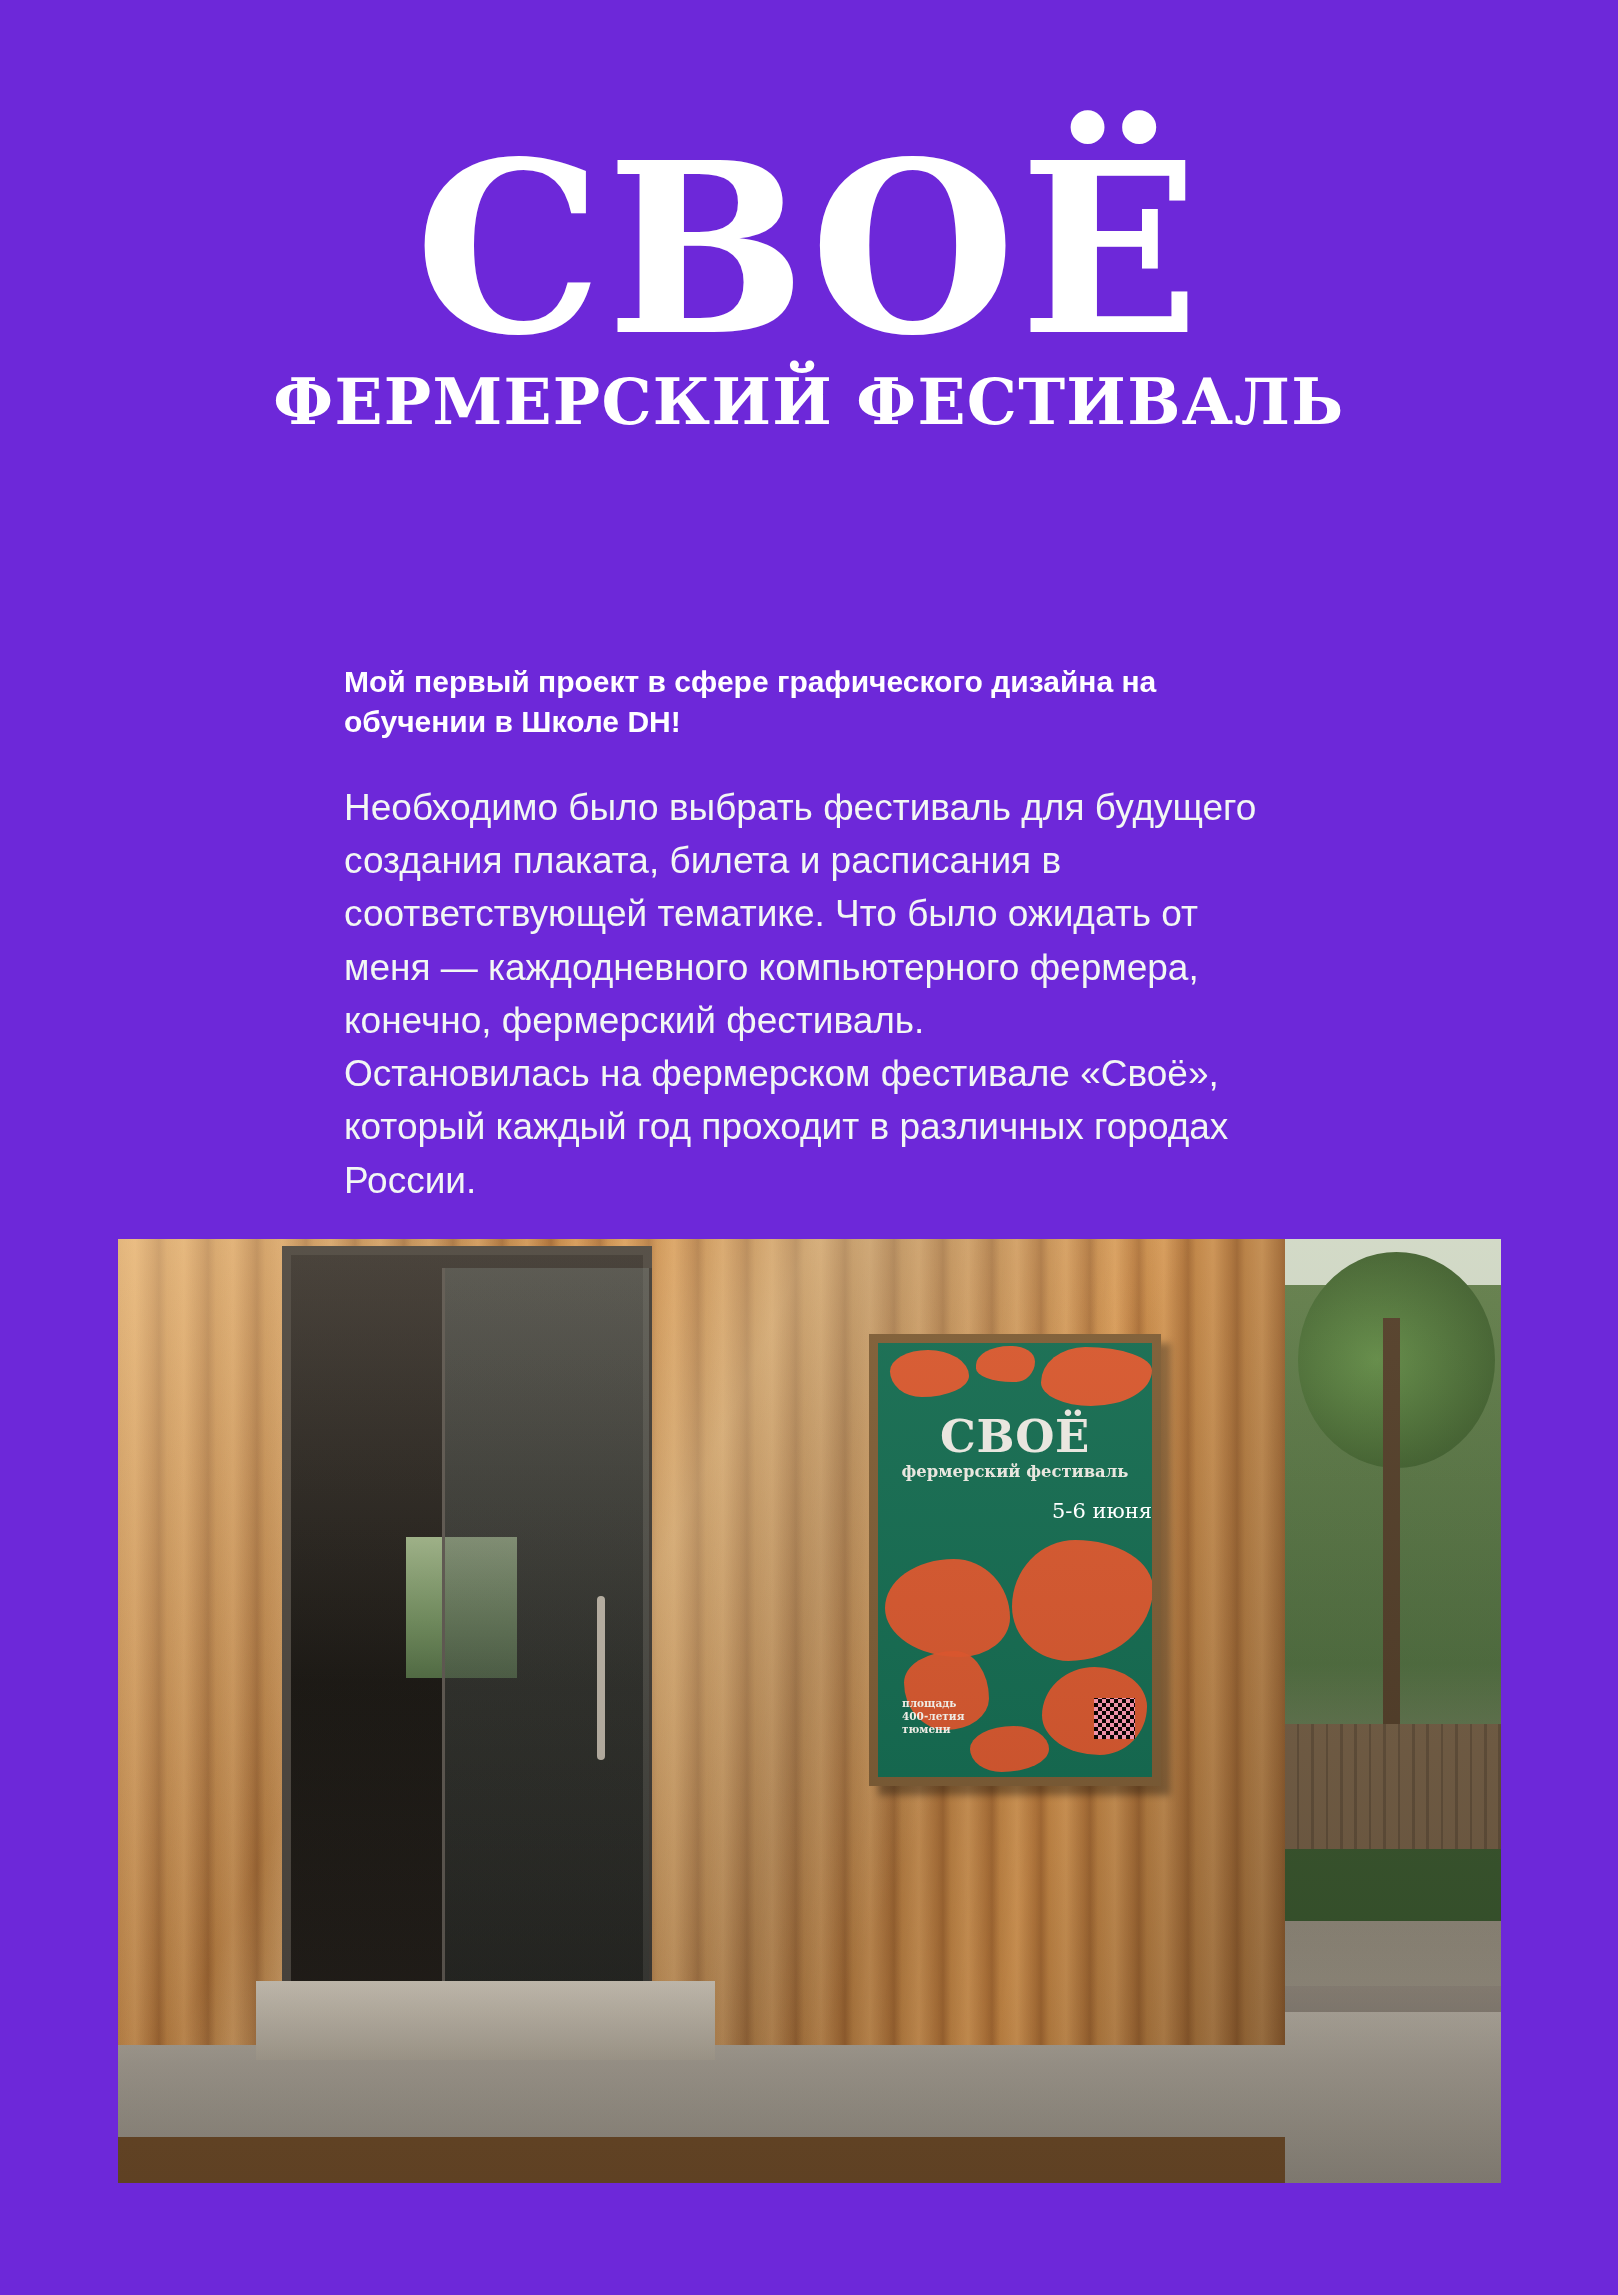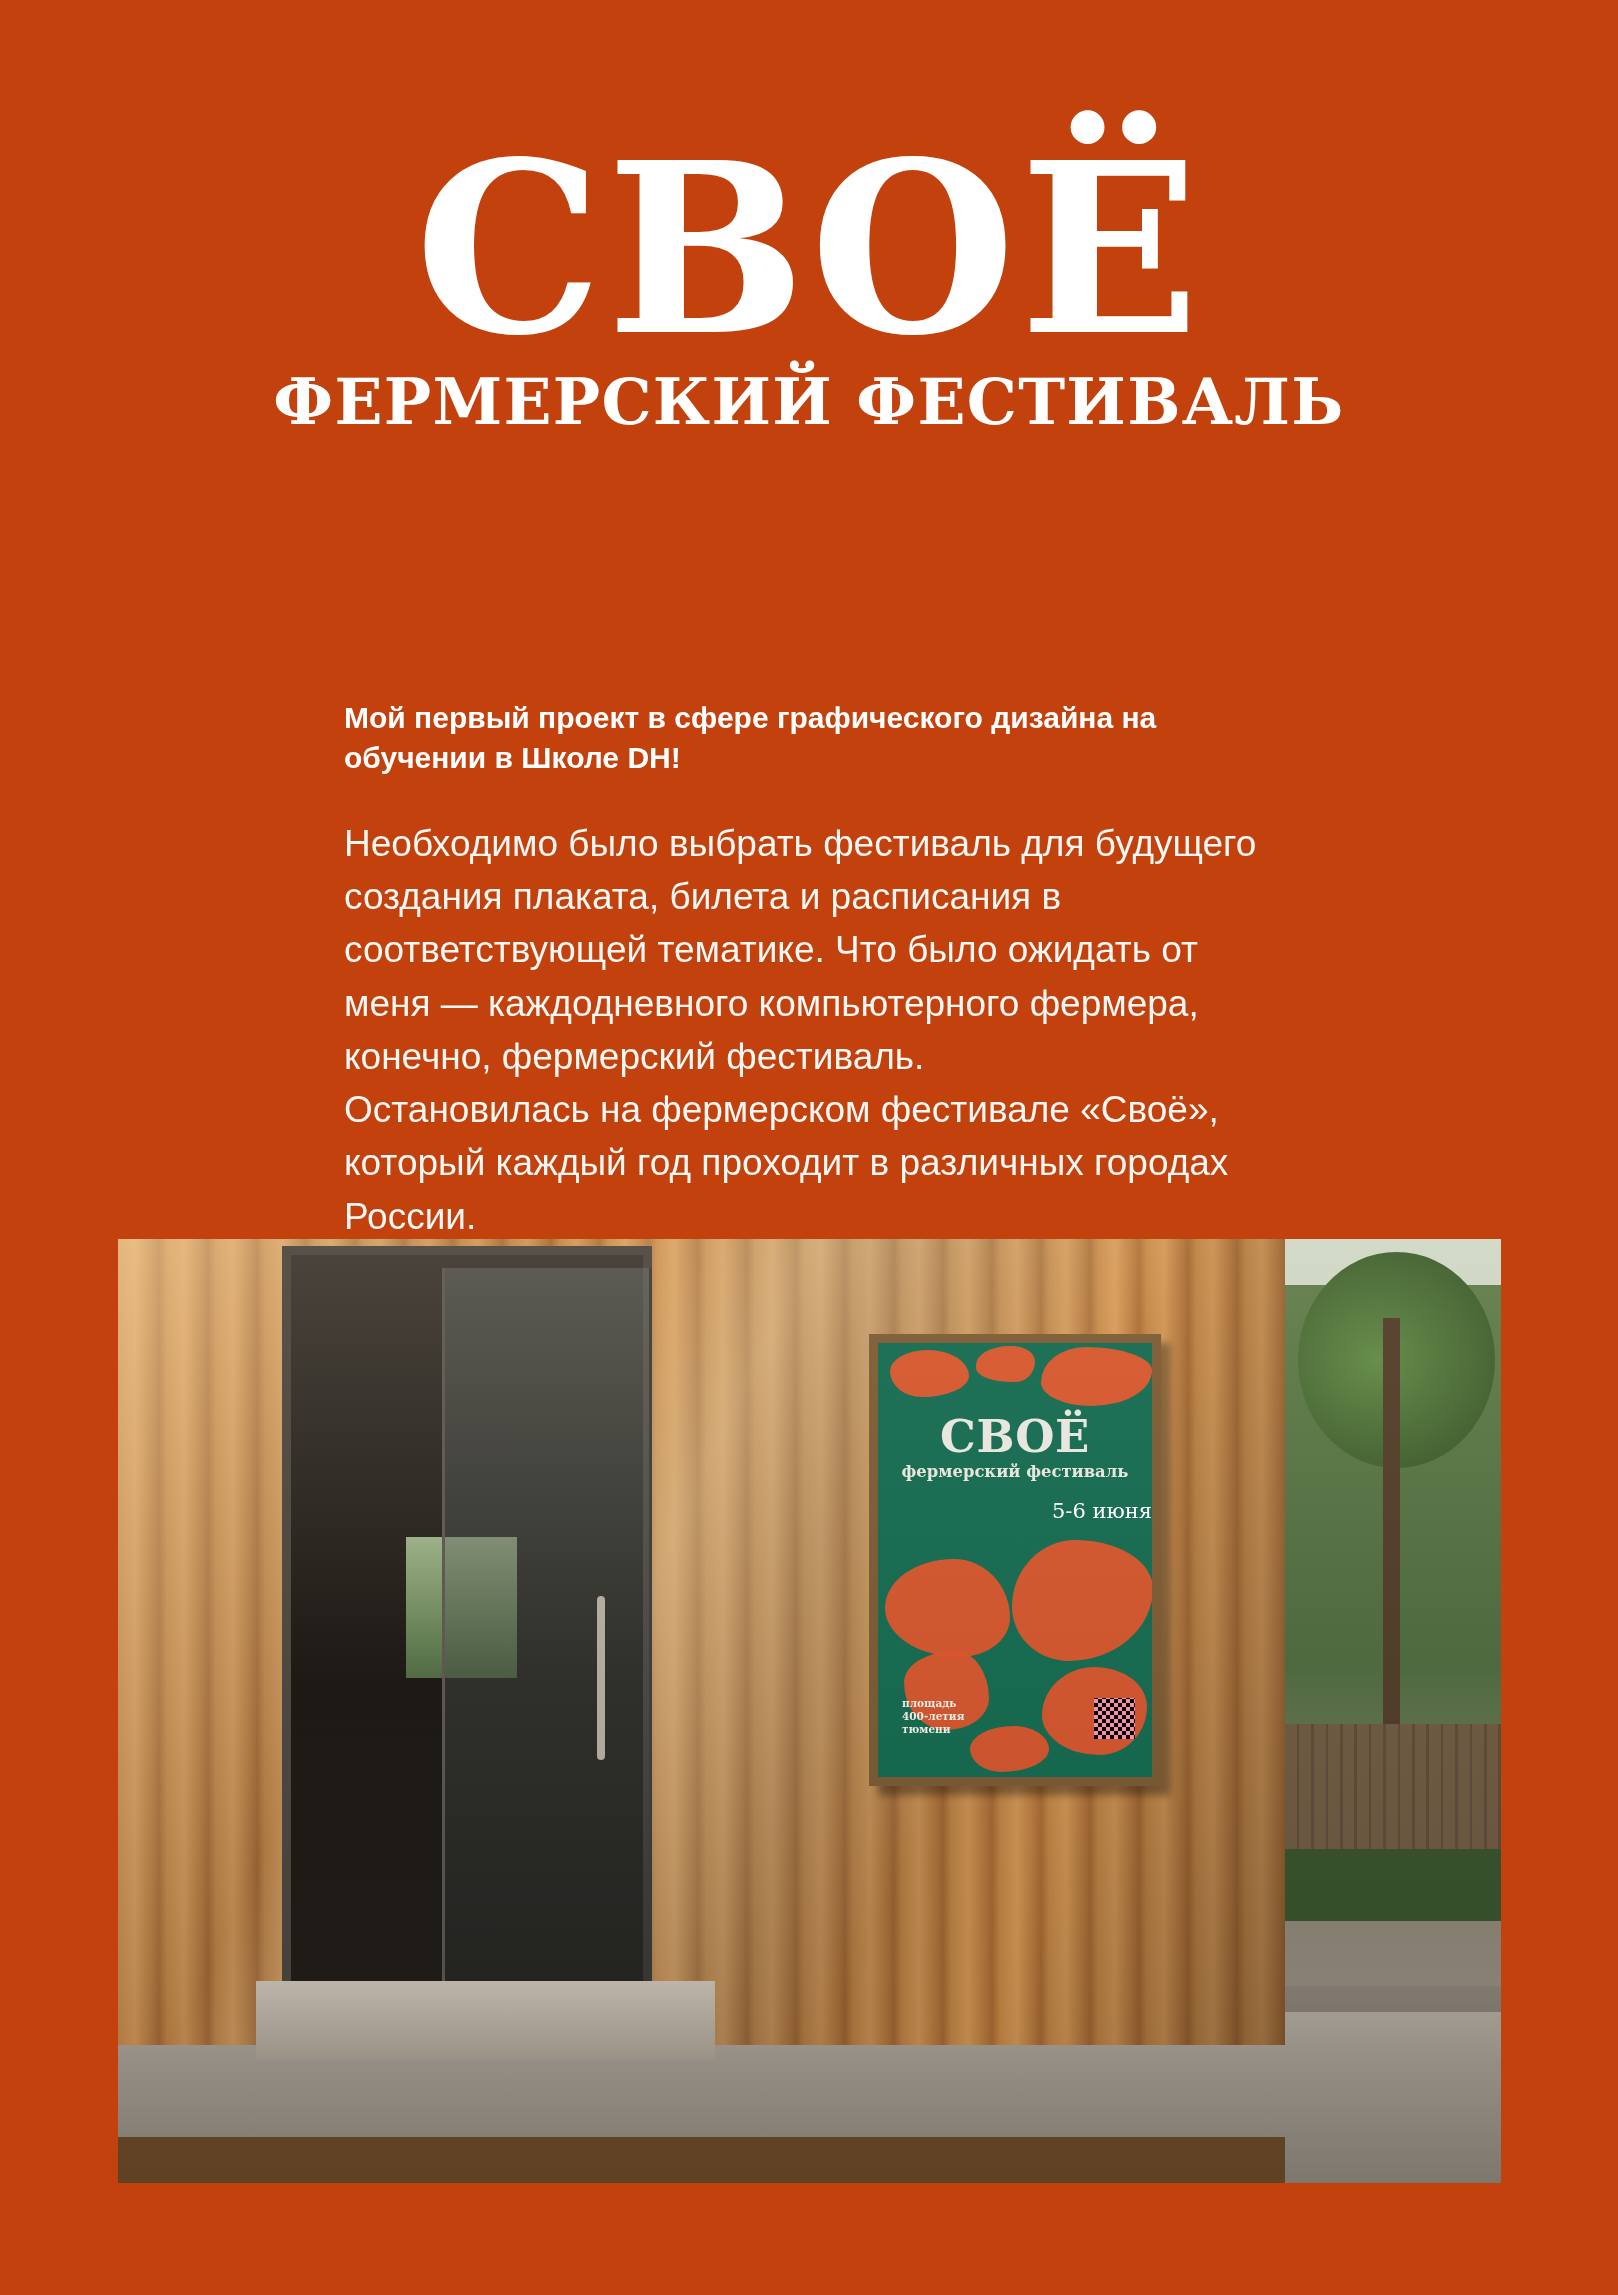--- a/index.html
+++ b/index.html
@@ -12,21 +12,21 @@
     height: 2295px;
     position: relative;
     overflow: hidden;
     font-family: "Liberation Sans", sans-serif;
     color: #ffffff;
   }
 
   .page {
     position: absolute;
     inset: 0;
-    background: #c2410c;
+    background: #6d28d9;
   }
 
   
   .logo-block {
     position: absolute;
     top: 141px;
     left: 0;
     width: 100%;
     text-align: center;
   }
@@ -49,21 +49,20 @@
     margin: 6.6px 0 0 0;
     white-space: nowrap;
   }
 
   
   .text-col {
     position: absolute;
     left: 344px;
     top: 662px;
     width: 937px;
-    margin-top: 36px;
   }
   .lead {
     font-size: 30px;
     font-weight: 700;
     line-height: 1.33;
     margin: 0 0 39px 0;
     color: #ffffff;
   }
   .body-text {
     font-size: 37px;

